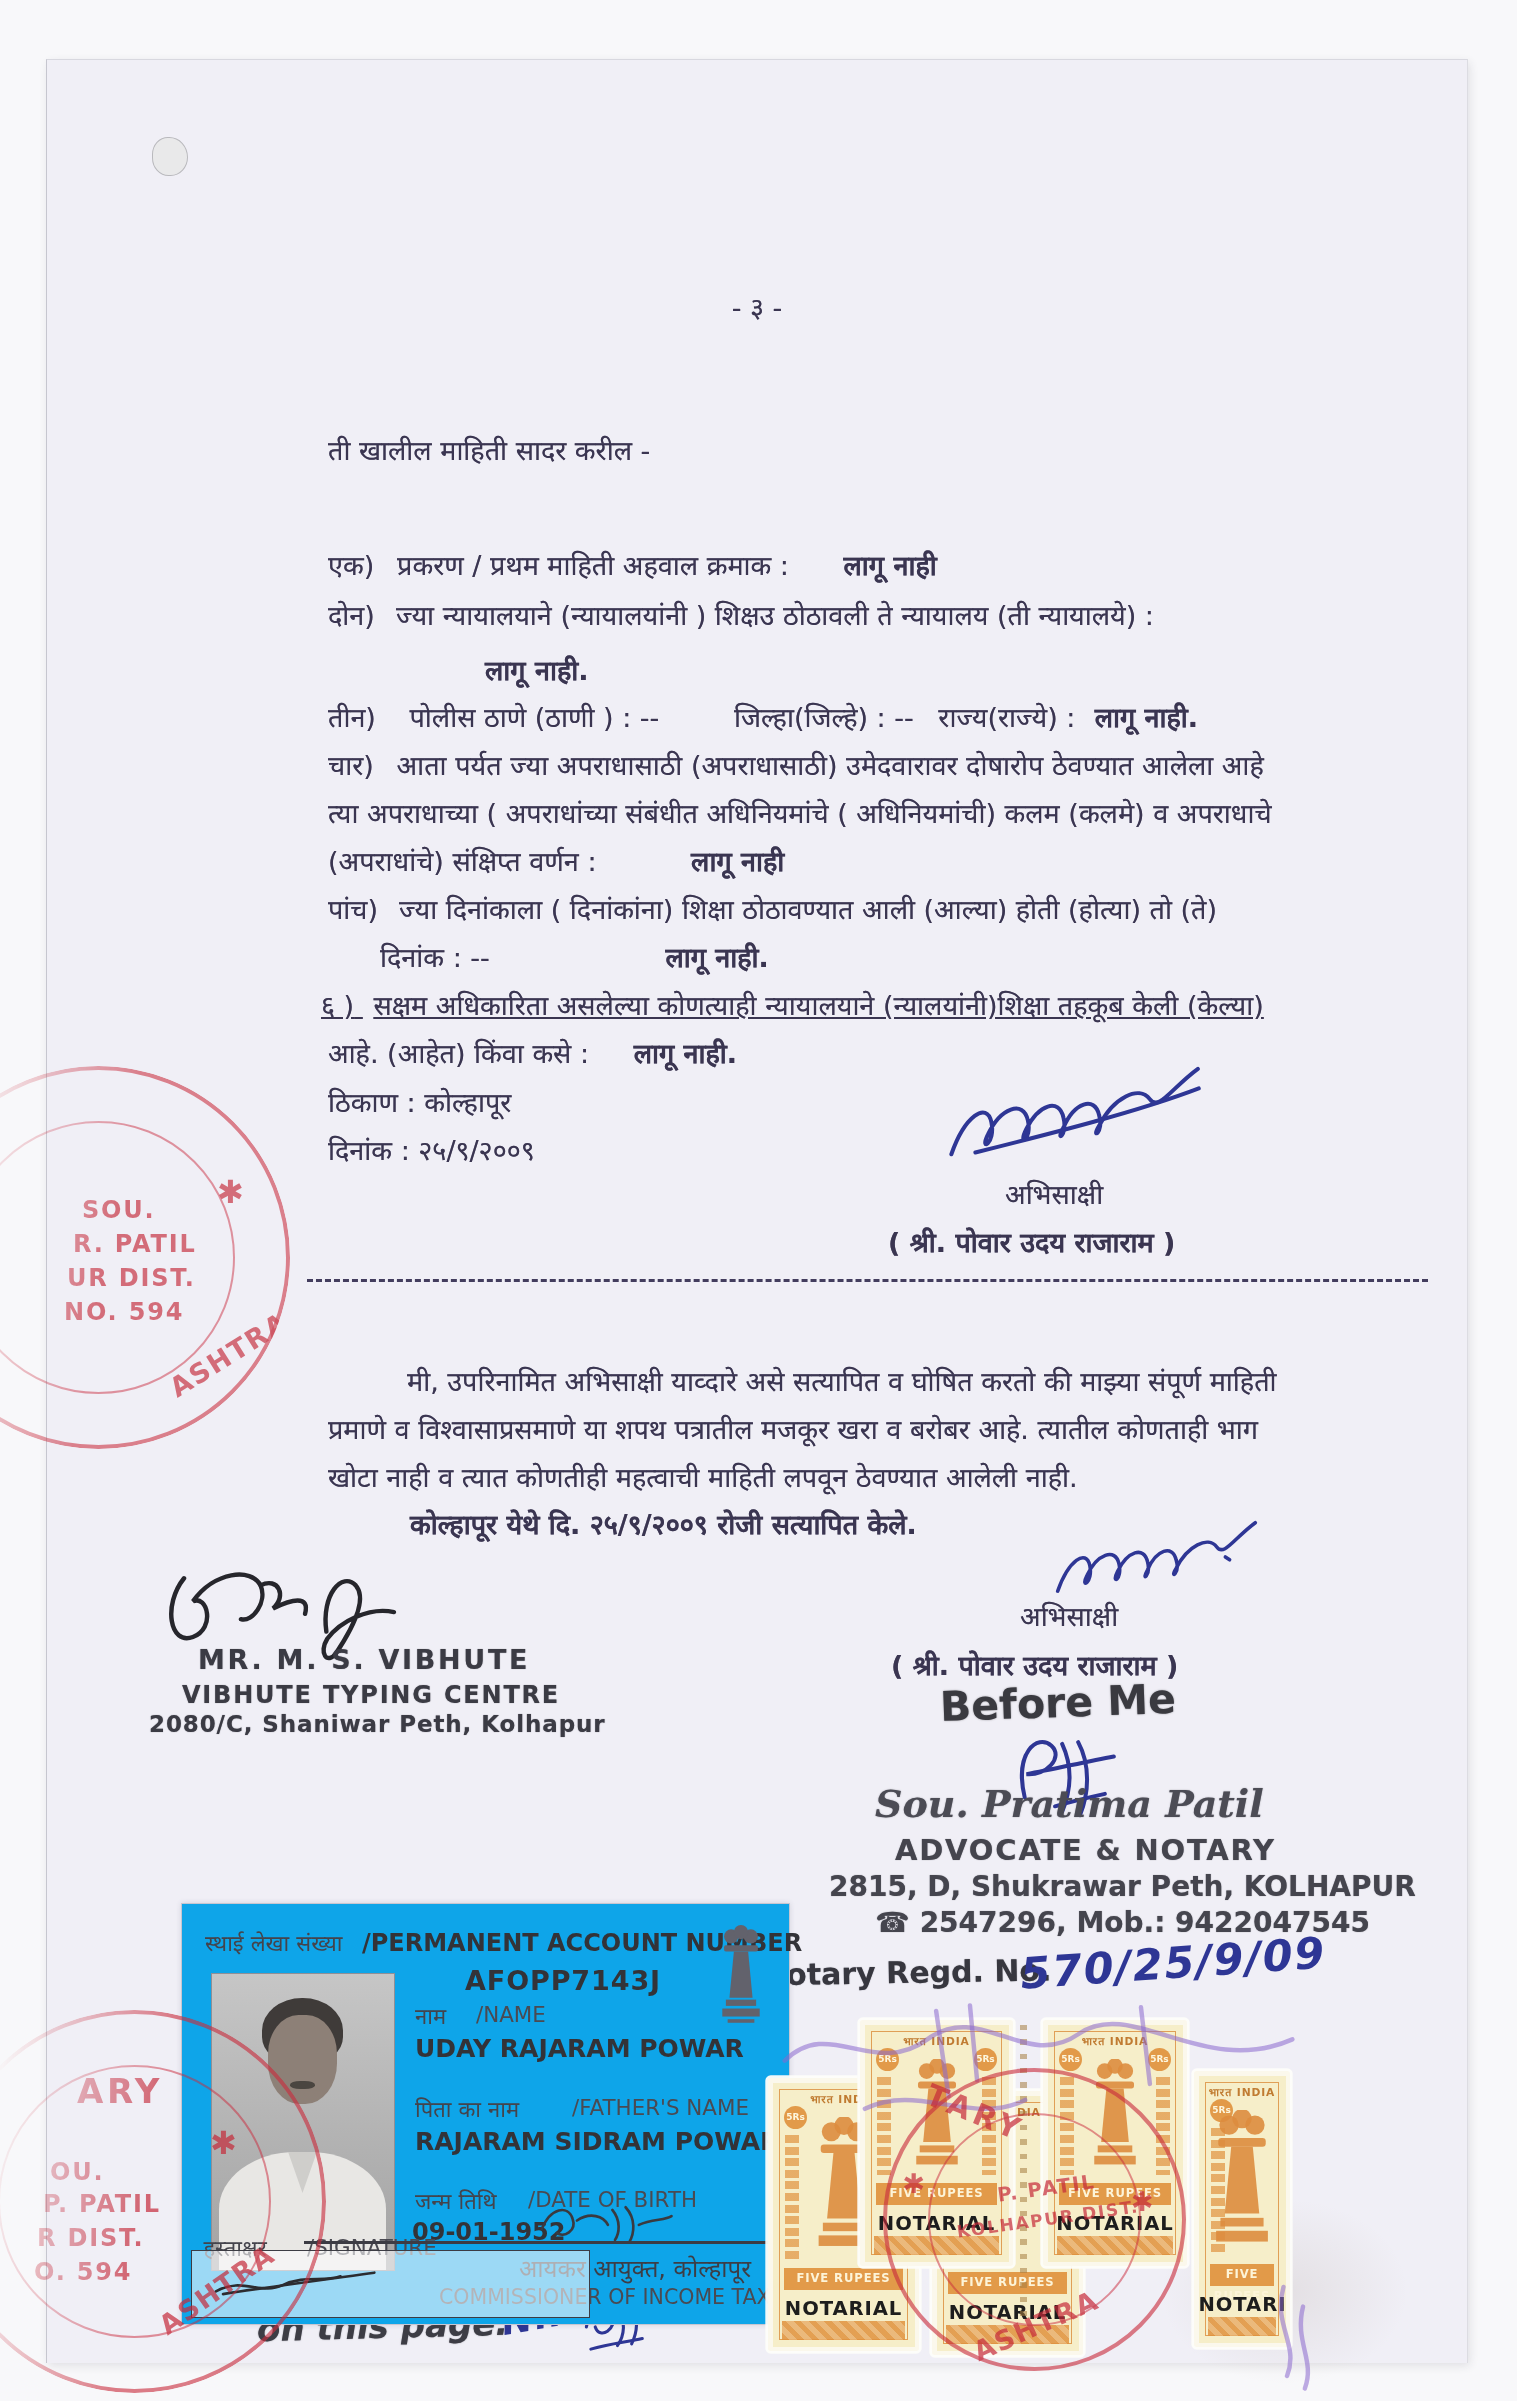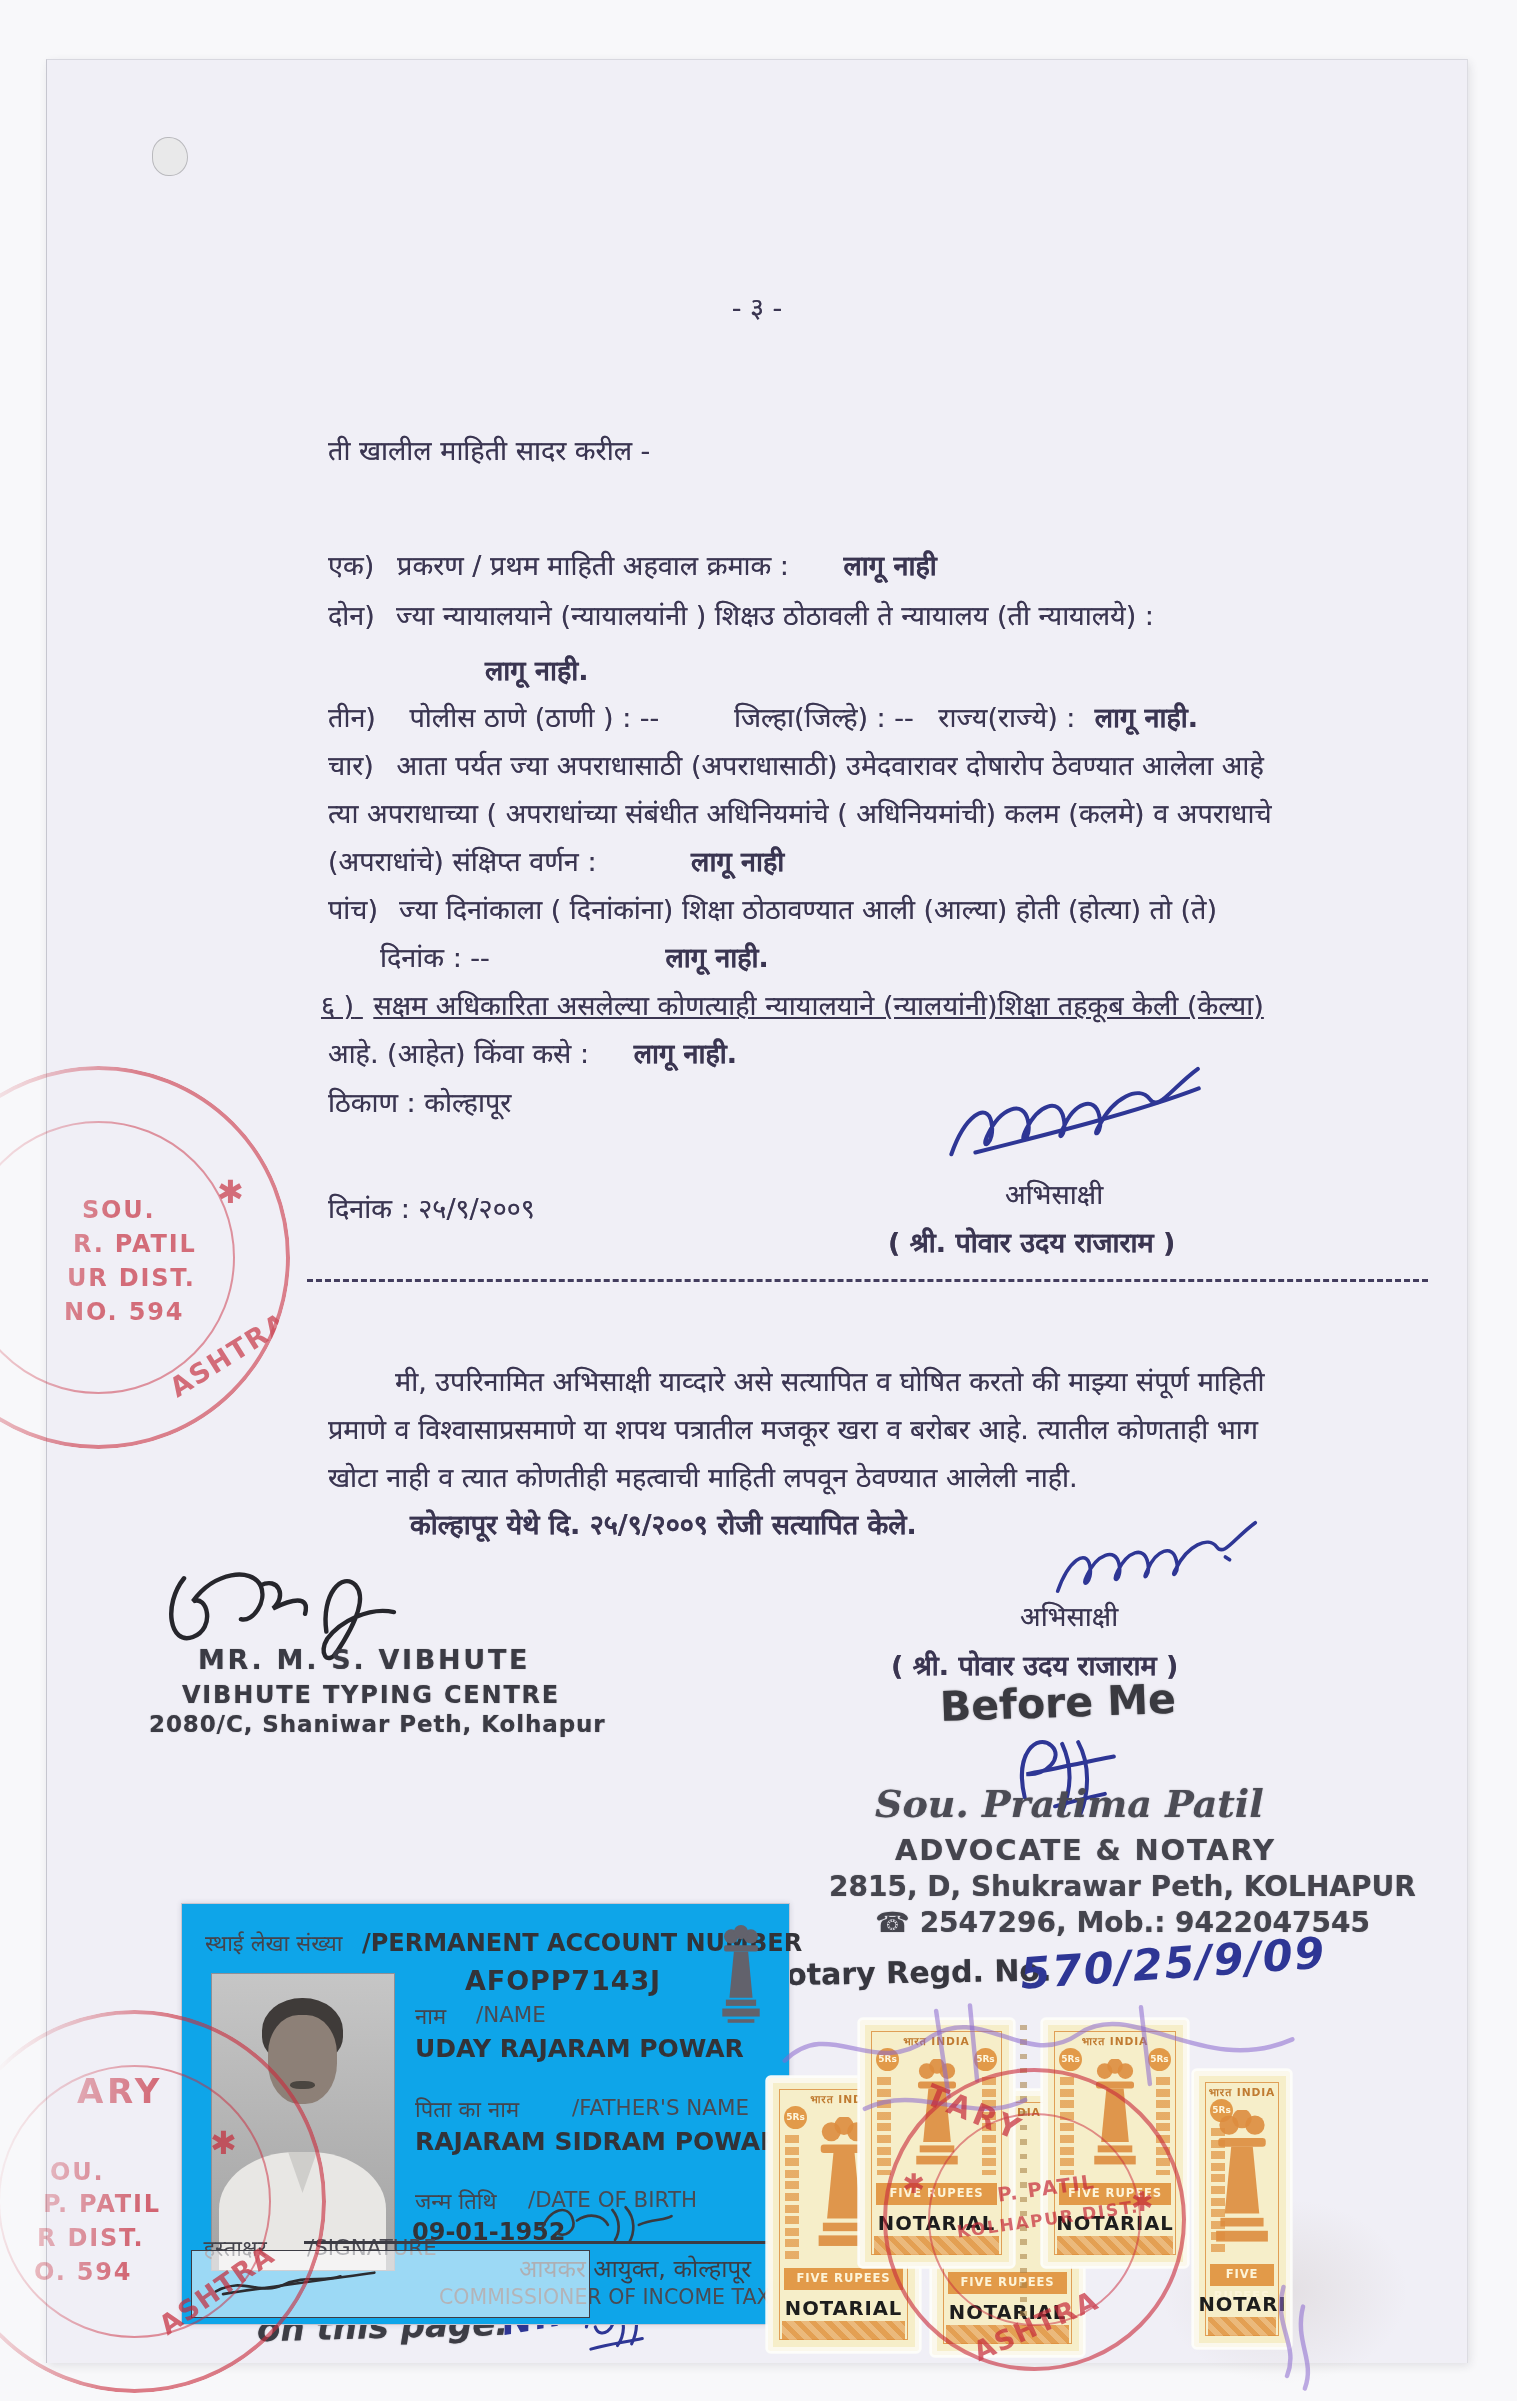--- a/index.html
+++ b/index.html
@@ -120,34 +120,34 @@
   <div class="abs dev t30" style="left:274px;top:926px;text-decoration:underline;">
     <span>६ )</span>
     <span style="margin-left:10.7px">सक्षम अधिकारिता असलेल्या कोणत्याही न्यायालयाने (न्यालयांनी)शिक्षा तहकूब केली (केल्या)</span>
   </div>
   <div class="abs dev t30" style="left:281px;top:974px;">
     <span>आहे. (आहेत) किंवा कसे :</span>
     <span class="b" style="margin-left:36px">लागू नाही.</span>
   </div>
 
   <div class="abs dev t30" style="left:281px;top:1023px;"><span>ठिकाण : कोल्हापूर</span></div>
-  <div class="abs dev t30" style="left:281px;top:1129px;"><span>दिनांक : २५/९/२००९</span></div>
+  <div class="abs dev t30" style="left:281px;top:1071px;"><span>दिनांक : २५/९/२००९</span></div>
 
   <svg class="sig" style="left:891px;top:989px;" width="267" height="134" viewBox="0 0 300 150">
     <g fill="none" stroke="#2e3695" stroke-width="4.5" stroke-linecap="round">
       <path d="M15 118 C30 75 55 58 60 82 C65 106 46 116 56 96 C70 66 96 56 101 80 C106 102 89 110 99 90 C113 62 136 54 141 77 C146 97 131 106 141 88 C153 60 176 52 181 74 C187 94 171 102 181 86 C197 54 226 40 238 56 C248 70 262 44 292 22"></path>
       <path d="M42 116 C130 94 225 70 293 44"></path>
     </g>
   </svg>
   <div class="abs dev t30" style="left:958px;top:1115px;"><span>अभिसाक्षी</span></div>
   <div class="abs dev t30 b" style="left:841px;top:1163px;"><span>( श्री. पोवार उदय राजाराम  )</span></div>
 
   <div class="dash" style="left:260px;top:1219px;width:1121px;"></div>
 
-  <div class="abs dev t30" style="left:348px;top:1302px;"><span>मी, उपरिनामित अभिसाक्षी याव्दारे असे सत्यापित व घोषित करतो की माझ्या संपूर्ण माहिती</span></div>
+  <div class="abs dev t30" style="left:360px;top:1302px;"><span>मी, उपरिनामित अभिसाक्षी याव्दारे असे सत्यापित व घोषित करतो की माझ्या संपूर्ण माहिती</span></div>
   <div class="abs dev t30" style="left:281px;top:1398px;"><span>खोटा नाही व त्यात कोणतीही महत्वाची माहिती लपवून ठेवण्यात आलेली नाही.</span></div>
   <div class="abs dev t30" style="left:281px;top:1350px;"><span>प्रमाणे व विश्वासाप्रसमाणे या शपथ पत्रातील मजकूर खरा व बरोबर आहे. त्यातील कोणताही भाग</span></div>
   <div class="abs dev t30 b" style="left:363px;top:1445px;"><span>कोल्हापूर येथे दि.  २५/९/२००९ रोजी सत्यापित केले.</span></div>
 
   <svg class="sig" style="left:105px;top:1486px;" width="258" height="125" viewBox="0 0 290 140">
     <g fill="none" stroke="#26262c" stroke-width="5" stroke-linecap="round">
       <path d="M36 36 C12 66 20 112 46 102 C72 92 62 54 46 62 C70 28 112 24 122 44 C130 62 113 86 100 82"></path>
       <path d="M122 44 C142 34 152 56 136 70 C156 60 178 54 172 76"></path>
       <path d="M196 96 C190 54 214 28 229 44 C243 60 223 96 207 120 C197 134 187 120 197 104 C212 84 244 68 272 74"></path>
     </g>

